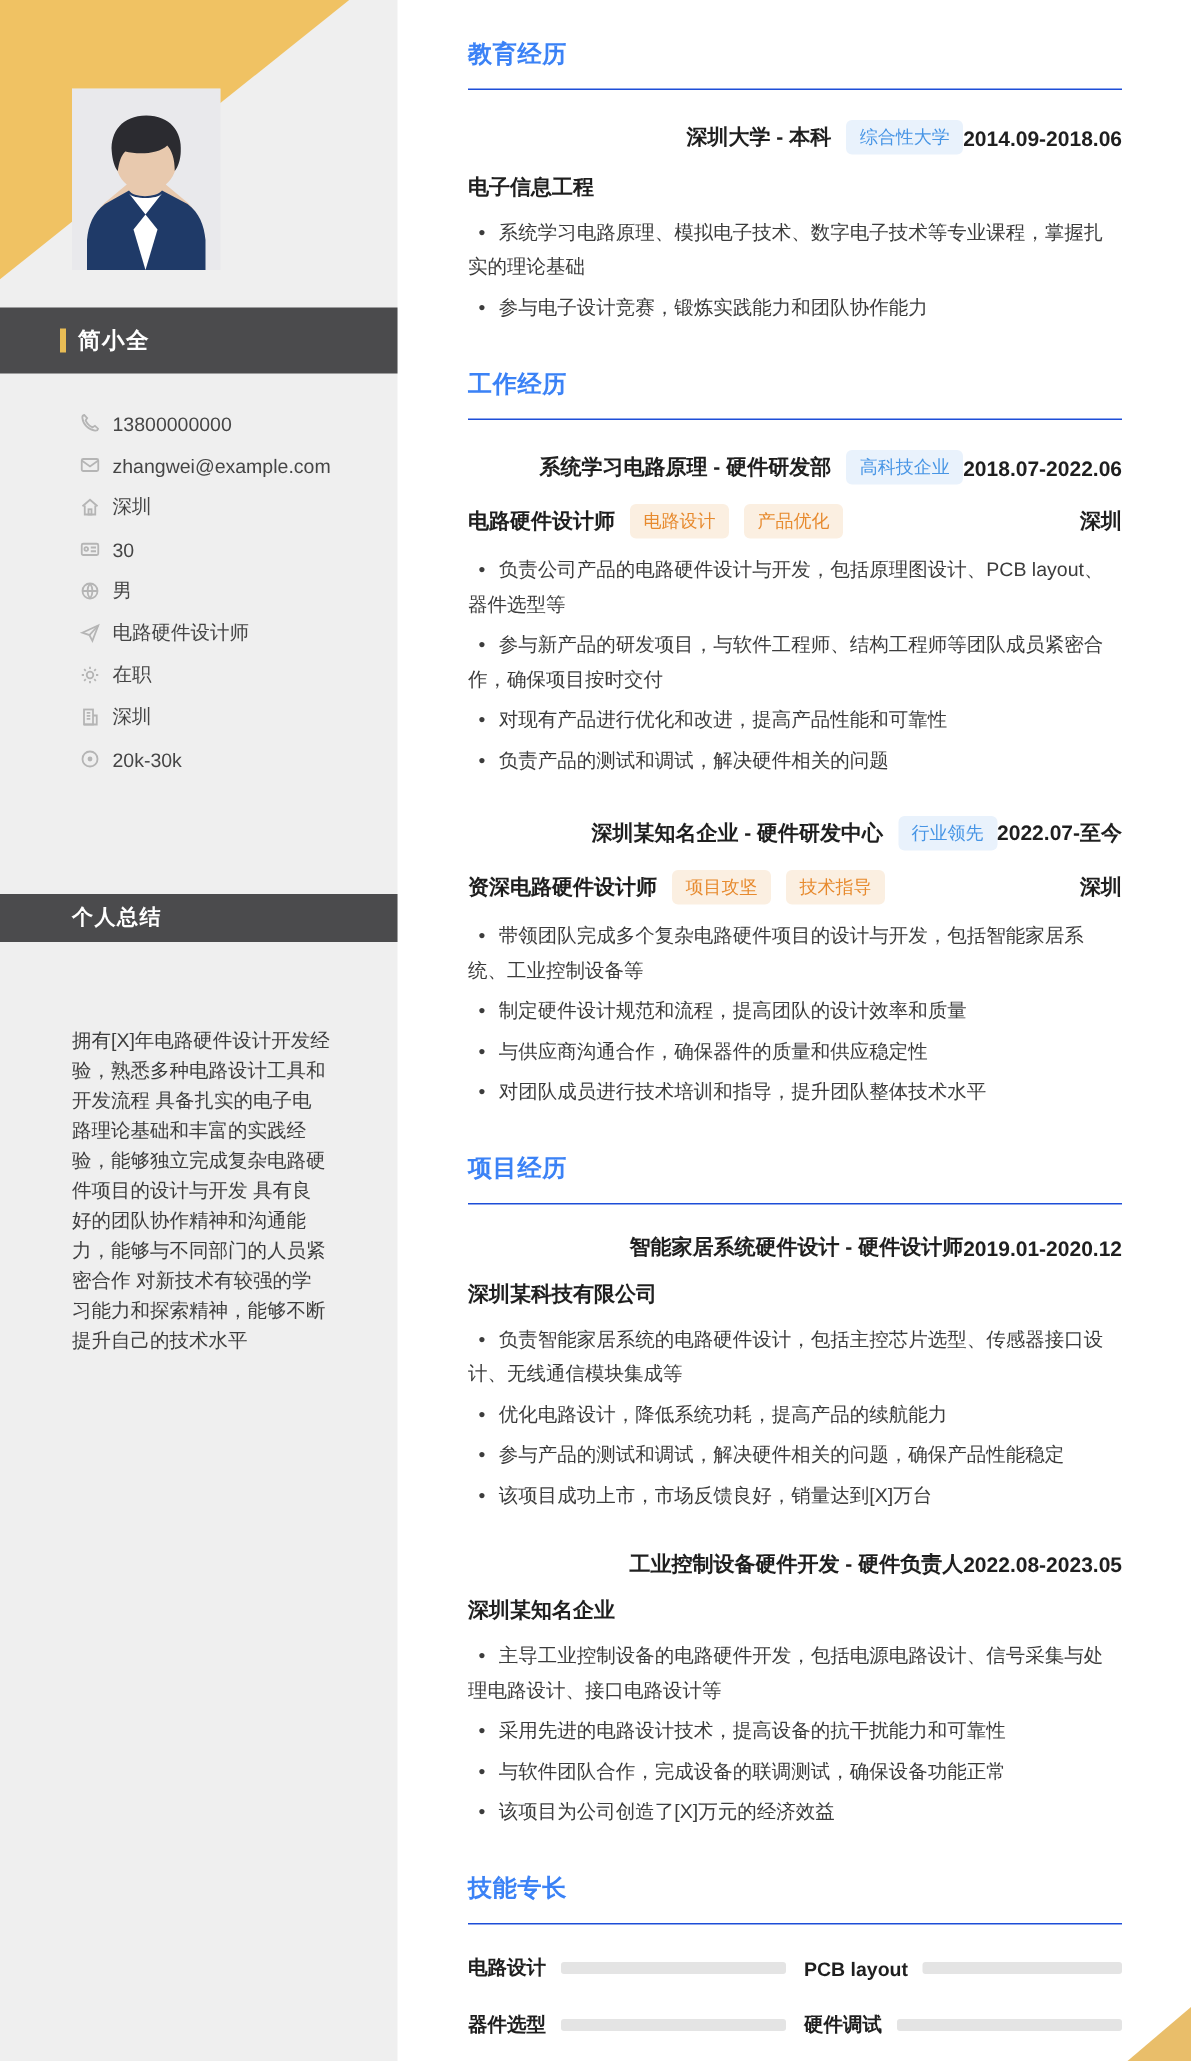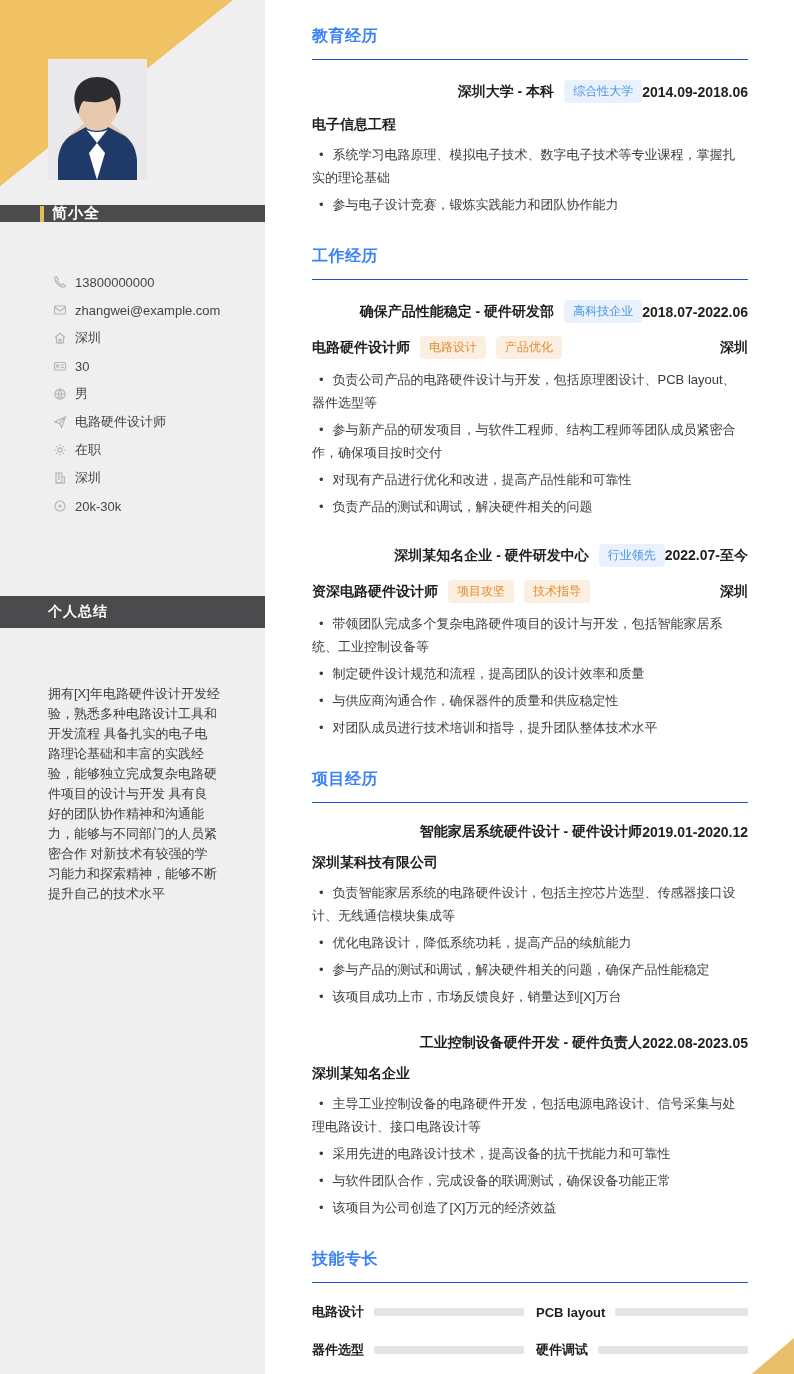--- a/index.html
+++ b/index.html
@@ -16,21 +16,21 @@
   .decor-top {
     position:absolute; left:0; top:0; width:240px; height:192px;
     background:#f0c263;
     clip-path:polygon(0 0, 97% 0, 0 97%);
   }
   .photo {
     position:absolute; left:48px; top:59px; width:99px; height:121px;
     background:#e9e9ec; overflow:hidden; z-index:2;
   }
   .name-bar {
-    position:absolute; left:0; top:205px; width:265px; height:17px;
+    position:absolute; left:0; top:205px; width:265px; height:44px;
     background:#4b4b4d; display:flex; align-items:center; z-index:2;
   }
   .name-accent { width:4px; height:16px; background:#e8bc55; margin-left:40px; }
   .name-text { color:#fff; font-size:15px; font-weight:bold; margin-left:8px; letter-spacing:1px; }
   .contacts { position:absolute; left:0; top:268px; width:265px; }
   .contact-row { display:flex; align-items:center; height:28px; padding-left:52px; }
   .contact-row .cicon { width:15px; height:15px; flex:0 0 15px; display:flex; align-items:center; justify-content:center; }
   .contact-row .cicon svg { display:block; }
   .contact-row .cval { margin-left:8px; font-size:13px; color:#454545; }
   .summary-bar {
@@ -217,21 +217,21 @@
       </div>
     </div>
   </section>
 
   <section class="section">
     <h2 class="sec-header">工作经历</h2>
 
     <div class="entry">
       <div class="title-row">
         <div class="title-left">
-          <span class="entry-title">确保产品性能稳定 - 硬件研发部</span>
+          <span class="entry-title">系统学习电路原理 - 硬件研发部</span>
           <span class="tag tag-blue">高科技企业</span>
         </div>
         <span class="entry-date">2018.07-2022.06</span>
       </div>
       <div class="sub-row">
         <div class="sub-left">
           <span class="entry-role">电路硬件设计师</span>
           <span class="tag tag-orange">电路设计</span>
           <span class="tag tag-orange">产品优化</span>
         </div>

